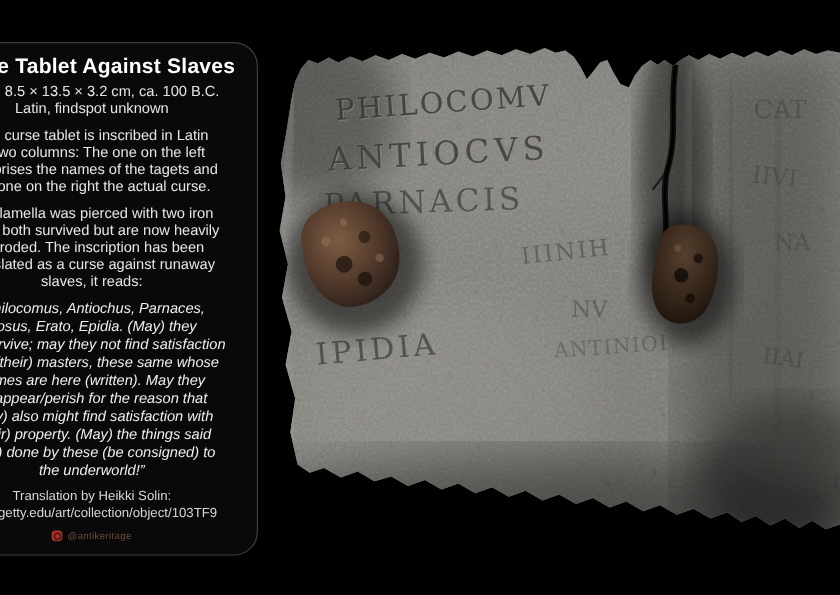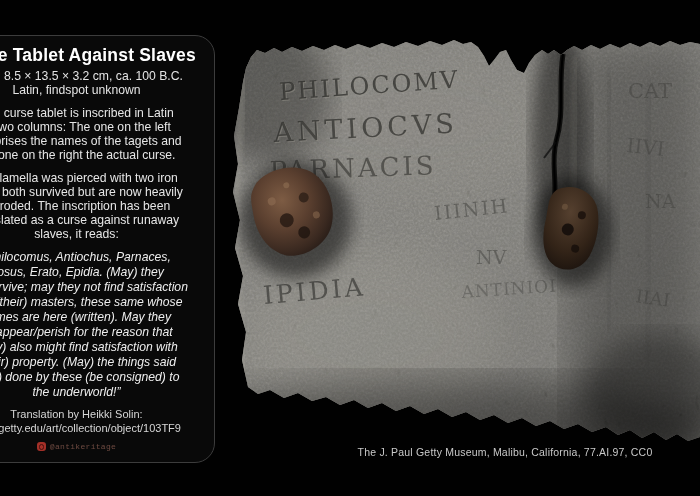--- a/index.html
+++ b/index.html
@@ -15,21 +15,21 @@
   .panel .para{margin-top:9px;}
   .panel .para div{font-size:12.2px;line-height:14px;white-space:nowrap;color:#e6e6e6;}
   .panel .quote{margin-top:9px;}
   .panel .quote div{font-size:12.2px;line-height:15px;font-style:italic;white-space:nowrap;color:#eee;}
   .panel .credits{margin-top:8px;}
   .panel .credits div{font-size:11px;line-height:13.5px;color:#d6d6d6;white-space:nowrap;}
   .handle-row{margin-top:7px;display:flex;align-items:center;justify-content:center;gap:4px;}
   .ig-icon{width:9px;height:9px;border-radius:3px;background:#a33028;position:relative;flex:0 0 auto;}
   .ig-icon::after{content:"";position:absolute;left:2px;top:2px;width:3.5px;height:3.5px;
                   border:1px solid #46100c;border-radius:50%;}
-  .handle-text{font-size:8px;color:#6e4a41;letter-spacing:.3px;font-family:Liberation Mono, monospace;}
+  .handle-text{font-size:8px;color:#6e4a41;letter-spacing:.3px;}
   
   .tablet-wrap{position:absolute;left:230px;top:0;width:470px;height:496px;}
   .caption{position:absolute;left:330px;top:446px;width:350px;text-align:center;
            font-size:10.5px;color:#c9c9c9;letter-spacing:.2px;}
   svg text{font-family:"DejaVu Serif",serif;}
 </style>
 </head>
 <body>
 
 <div class="stage">
@@ -185,14 +185,13 @@
           <path d="M-20,-36 C-6,-45 14,-40 21,-26 C28,-12 27,14 20,28 C13,42 -4,46 -15,38 C-26,30 -29,12 -27,-6 C-26,-22 -28,-28 -20,-36 Z" fill="url(#rust2)"></path>
           <circle cx="-4" cy="2" r="6" fill="#120c09" opacity="0.85"></circle>
           <circle cx="8" cy="-14" r="4" fill="#1a110c" opacity="0.85"></circle>
           <circle cx="-10" cy="-20" r="3" fill="#6e553f" opacity="0.7"></circle>
           <circle cx="6" cy="20" r="4" fill="#150e0a" opacity="0.8"></circle>
         </g>
       </g>
     </svg>
   </div>
 
-  <div class="caption">The J. Paul Getty Museum, Malibu, California, 77.AI.97, CC0</div>
 </div>
 
 </body></html>

